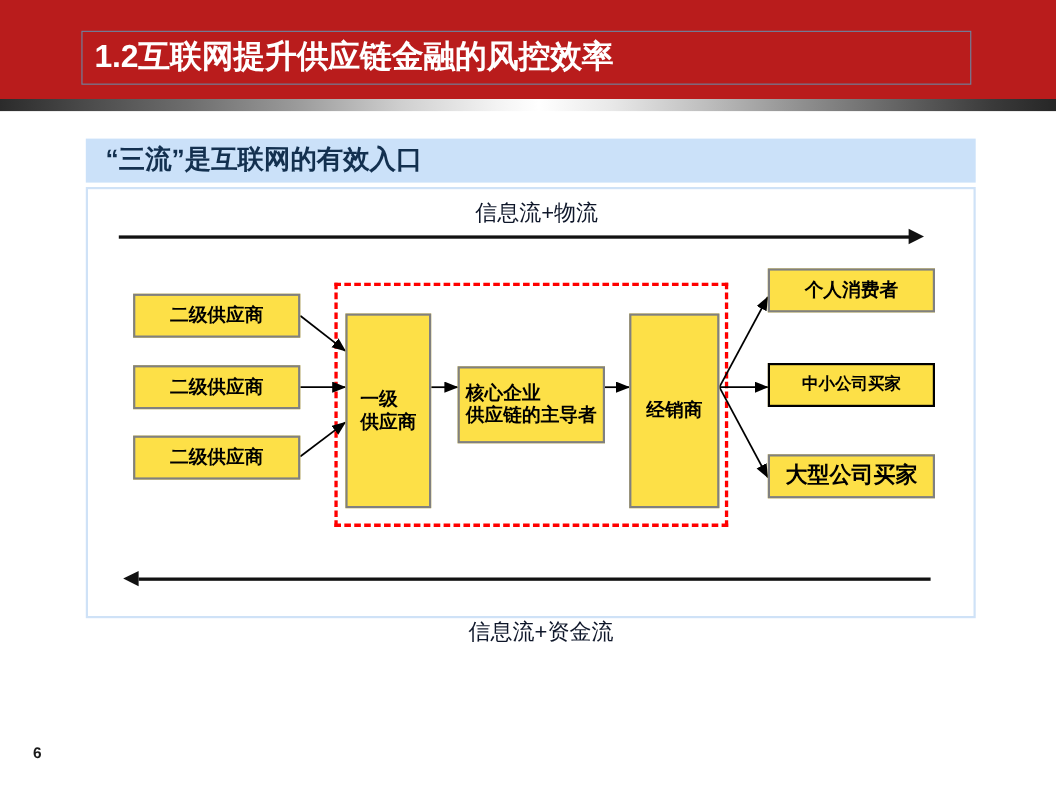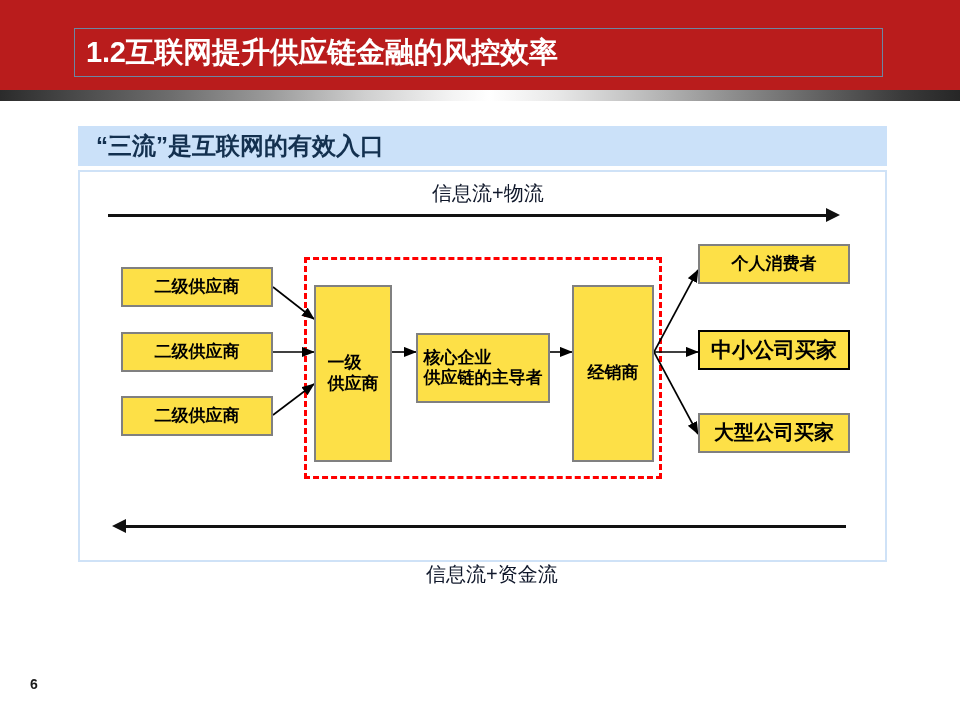--- a/index.html
+++ b/index.html
@@ -210,18 +210,18 @@
 
   <div class="node grey" style="left:234px; top:113px; width:78px; height:177px; font-size:17px;">一级
 供应商</div>
 
   <div class="node grey" style="left:336px; top:145px; width:134px; height:70px; font-size:17px;margin-top:16px;">核心企业
 供应链的主导者</div>
 
   <div class="node grey" style="left:492px; top:113px; width:82px; height:177px; font-size:17px;">经销商</div>
 
   <div class="node grey" style="left:618px; top:72px;  width:152px; height:40px; font-size:17px;">个人消费者</div>
-  <div class="node black" style="left:618px; top:158px; width:152px; height:40px; font-size:21px;">中小公司买家</div>
+  <div class="node black" style="left:618px; top:158px; width:152px; height:40px; font-size:15px;">中小公司买家</div>
   <div class="node grey" style="left:618px; top:241px; width:152px; height:40px; font-size:20px;">大型公司买家</div>
 
 </div>
 
 <div id="page-number">6</div>
 
 </body></html>

